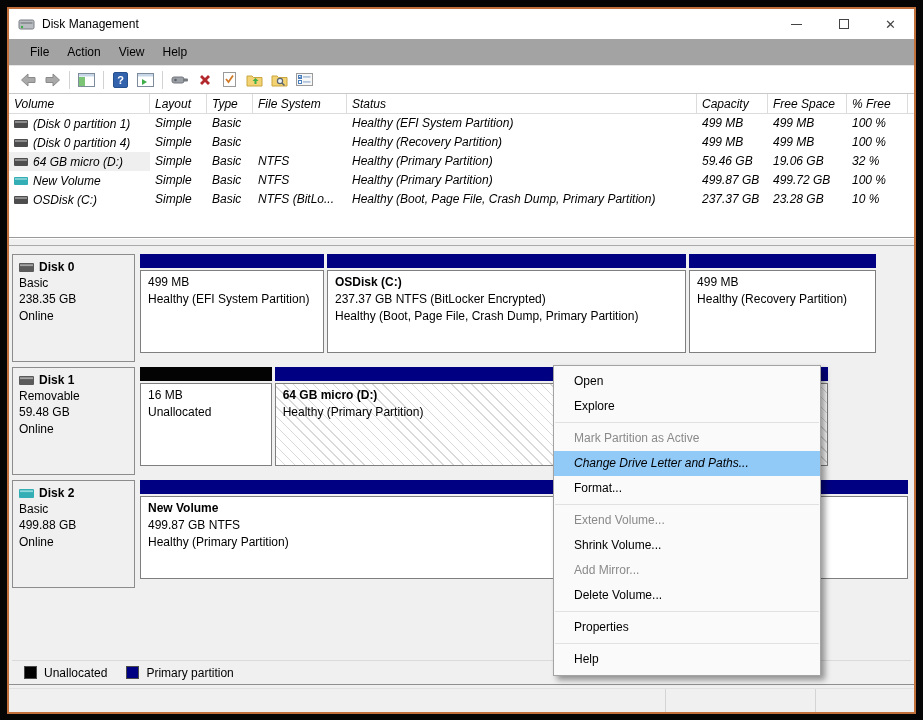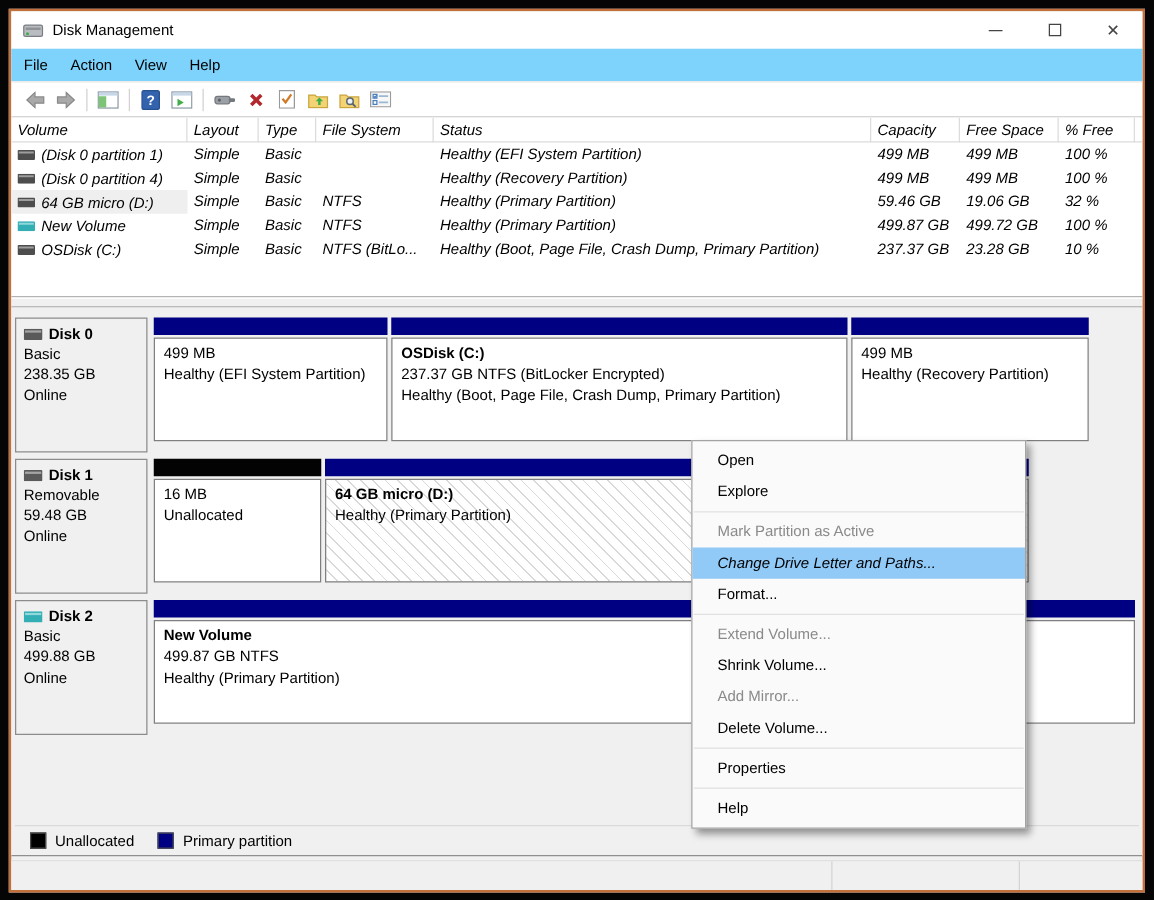--- a/index.html
+++ b/index.html
@@ -14,21 +14,21 @@
   .titlebar { height:30px; background:#fff; display:flex; align-items:center; padding-left:9px; flex:0 0 auto; }
   .titlebar .app-icon { width:17px; height:15px; margin-right:7px; }
   .title-text { font-size:12px; }
   .controls { margin-left:auto; display:flex; height:100%; }
   .ctrl { width:47px; height:100%; display:flex; align-items:center; justify-content:center; color:#333; }
   .glyph-min { width:11px; height:1px; background:#444; display:block; }
   .glyph-max { width:10px; height:10px; border:1px solid #444; display:block; }
   .glyph-close { font-size:13px; color:#444; line-height:1; }
 
   
-  .menubar { height:26px; background:#7dd3fc; display:flex; align-items:center; padding-left:1px; flex:0 0 auto; }
+  .menubar { height:26px; background:#a3a3a3; display:flex; align-items:center; padding-left:12px; flex:0 0 auto; }
   .menu-item { padding:3px 9px; }
 
   
   .toolbar { height:29px; background:#fff; border-top:1px solid #e6e6e6; border-bottom:1px solid #c9c9c9;
              display:flex; align-items:center; padding-left:6px; flex:0 0 auto; }
   .tb-btn { width:25px; height:23px; display:flex; align-items:center; justify-content:center; }
   .tb-sep { width:1px; height:18px; background:#d2d2d2; margin:0 4px; }
 
   
   .listview { height:144px; background:#fff; border-bottom:1px solid #9b9b9b; flex:0 0 auto; overflow:hidden;font-style:italic; }
@@ -40,21 +40,21 @@
   .vol-cell.sel { background:#efefef; }
   .disk-glyph { flex:0 0 auto; }
 
   
   .splitter { height:8px; background:#f0f0f0; border-bottom:1px solid #aaa; border-top:1px solid #fff; flex:0 0 auto; }
 
   
   .graphview { flex:1 1 auto; background:#f0f0f0; border-bottom:1px solid #8f8f8f;
                display:flex; flex-direction:column; padding:8px 3px 0 3px; overflow:hidden; }
   .disk-row { display:flex; height:108px; margin-bottom:5px; flex:0 0 auto; }
-  .disk-label { width:106px; flex:0 0 auto; border:1px solid #8c8c8c; background:#f0f0f0; padding:4px 6px; line-height:1.35; }
+  .disk-label { width:123px; flex:0 0 auto; border:1px solid #8c8c8c; background:#f0f0f0; padding:4px 6px; line-height:1.35; }
   .disk-title { font-weight:bold; display:flex; align-items:center; gap:5px; }
   .parts { flex:1 1 auto; display:flex; margin-left:2px; min-width:0; }
   .part { display:flex; flex-direction:column; margin-left:3px; min-width:0; }
   .part-bar { height:14px; background:#000082; margin-bottom:2px; flex:0 0 auto; }
   .part-bar.black { background:#030303; }
   .part-body { flex:1 1 auto; background:#fff; border:1px solid #7f7f7f; margin-bottom:9px;
                padding:3px 7px; overflow:hidden; white-space:nowrap; line-height:1.4; }
   .part-body.hatched { background:repeating-linear-gradient(45deg,#ffffff 0 6px,#d9d9d9 6px 7px); }
   .part-title { font-weight:bold; }
   .fill { flex:1 1 auto; }
@@ -66,21 +66,21 @@
             padding-left:12px; gap:7px; flex:0 0 auto; }
   .swatch { width:13px; height:13px; border:1px solid #4a4a4a; flex:0 0 auto; }
   .legend-label { margin-right:12px; }
 
   
   .statusbar { height:24px; margin-top:3px; background:#f0f0f0; border-top:1px solid #e0e0e0; display:flex; flex:0 0 auto; }
   .sb-seg { border-right:1px solid #d4d4d4; height:100%; }
   .sb-1 { width:657px; } .sb-2 { width:150px; } .sb-3 { flex:1; border-right:none; }
 
   
-  .context-menu { position:absolute; left:553px; top:352px; width:268px; background:#fafafa;
+  .context-menu { position:absolute; left:553px; top:365px; width:268px; background:#fafafa;
                   border:1px solid #a3a3a3; box-shadow:4px 4px 6px rgba(0,0,0,0.40); padding:3px 0; z-index:10; }
   .cm-item { height:25px; line-height:25px; padding-left:20px; white-space:nowrap; }
   .cm-item.disabled { color:#8a8a8a; }
   .cm-item.highlight { background:#91c9f7;font-style:italic; }
   .cm-sep { border-top:1px solid #e1e1e1; margin:3px 1px; height:0; }
 </style>
 </head>
 <body>
 
 <div class="stage">

